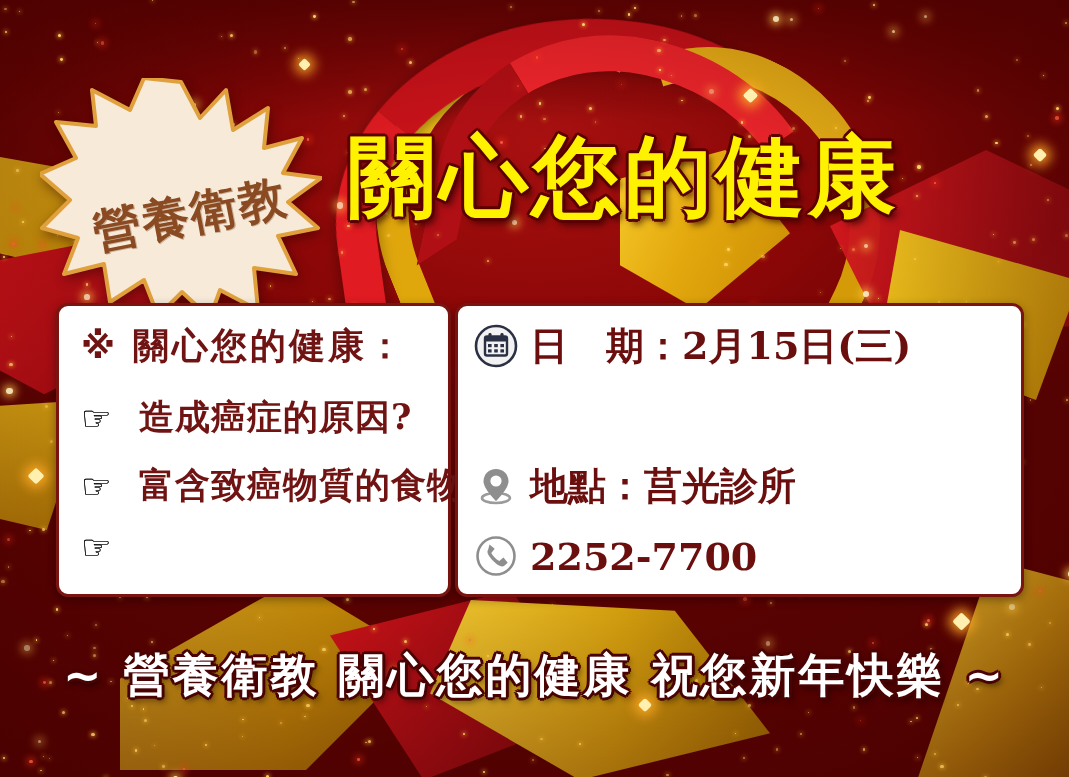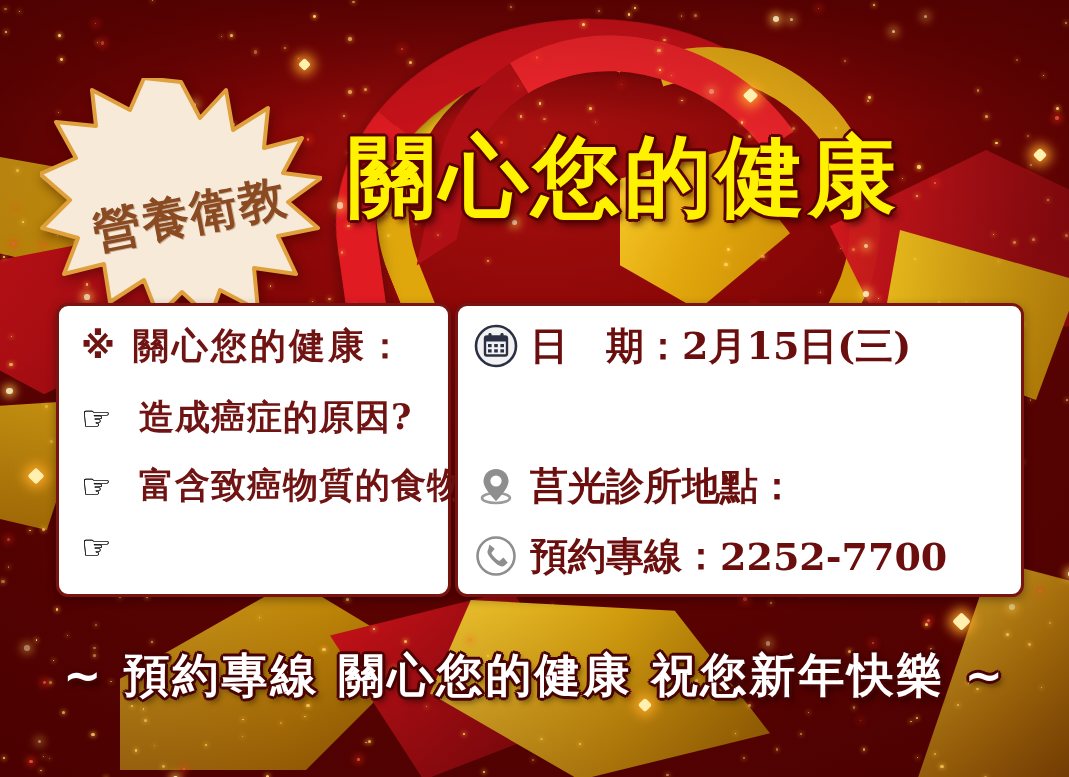--- a/index.html
+++ b/index.html
@@ -620,30 +620,29 @@
 
 
     <div class="r-row" style="top:154px">
       <span class="r-ico">
         <svg width="46" height="46" viewBox="0 0 46 46">
           <ellipse cx="23" cy="35" rx="14" ry="5" fill="none" stroke="#9b9b9b" stroke-width="2.6"></ellipse>
           <path d="M23 6 C16 6 10.5 11.4 10.5 18.2 C10.5 26 23 38 23 38 C23 38 35.5 26 35.5 18.2 C35.5 11.4 30 6 23 6 Z" fill="#8e8e8e"></path>
           <circle cx="23" cy="18" r="5.6" fill="#ffffff"></circle>
         </svg>
       </span>
+      <span class="r-txt">地點：</span>
       <span class="r-txt">莒光診所</span>
-      <span class="r-txt">地點：</span>
     </div>
 
     <div class="r-row" style="top:224px">
       <span class="r-ico">
         <svg width="46" height="46" viewBox="0 0 46 46">
           <circle cx="23" cy="23" r="18.5" fill="none" stroke="#8e8e8e" stroke-width="2.6"></circle>
           <path d="M16.5 11.5 l5.2 4.2 -3.4 4.2 c2 3.6 4.4 6 8 8 l4.2-3.4 4.2 5.2 -3.4 3 c-1.2 1-3 .9-4.6 .1 -4.4-2.2 -9.4-7.2 -11.6-11.6 -.8-1.6 -.9-3.4 .1-4.6 z" fill="#8e8e8e"></path>
         </svg>
       </span>
-      <span class="r-txt">預約專線：</span>
       <span class="r-txt num">2252-7700</span>
     </div>
   </div>
 
-  <div class="bottom">~ 預約專線  關心您的健康  祝您新年快樂 ~</div>
+  <div class="bottom">~ 營養衛教  關心您的健康  祝您新年快樂 ~</div>
 </div>
 
 </body></html>

